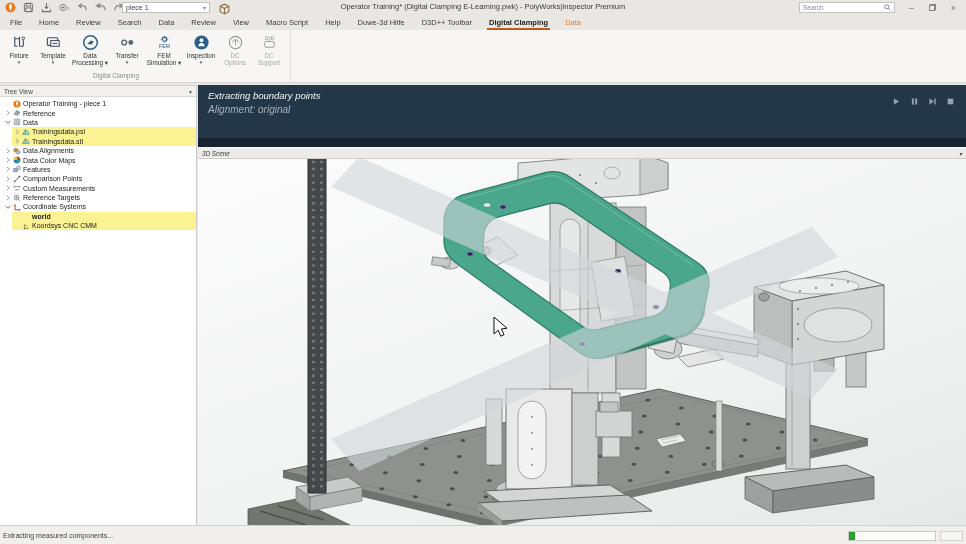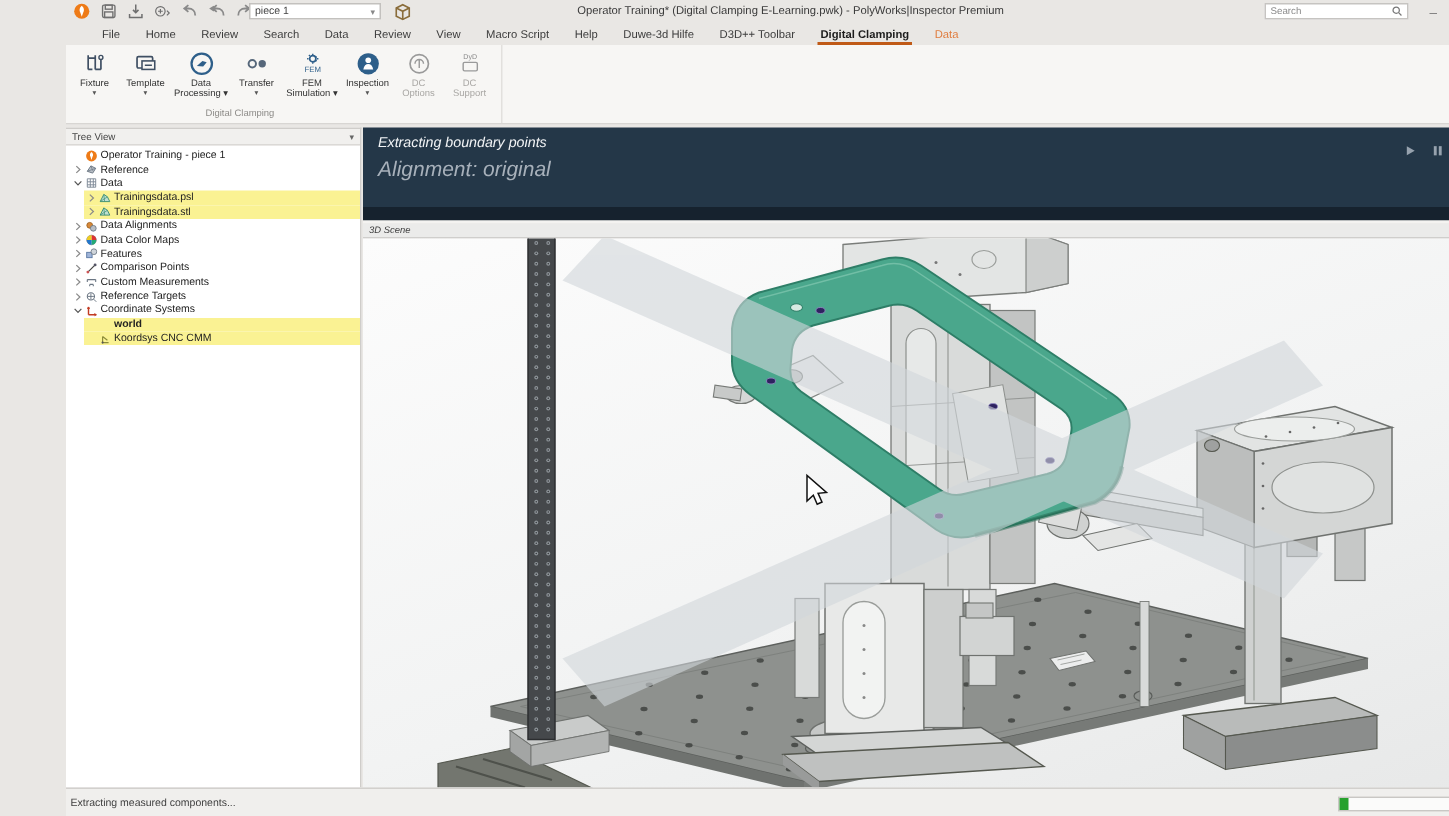--- a/index.html
+++ b/index.html
@@ -1,35 +1,35 @@
 <!DOCTYPE html>
 <html><head>
 <meta charset="utf-8">
 <style>
   * { margin:0; padding:0; box-sizing:border-box; }
   html,body { width:966px; height:544px; overflow:hidden; font-family:"Liberation Sans",sans-serif; background:#e9e7e4; position:relative; }
-  #app { position:absolute; inset:0;margin-left:44px; }
+  #app { position:absolute; inset:0; }
 
   
   #titlebar { position:absolute; left:0; top:0; width:966px; height:15px; background:#e9e7e4; }
   #qat { position:absolute; left:4px; top:1px; height:13px; display:flex; align-items:center; gap:5px; }
   #qat .qi { width:13px; height:13px; display:flex; align-items:center; justify-content:center; }
   #qat .qi svg { width:11px; height:11px; }
   #piece-combo { width:88px; height:11px; background:#fff; border:1px solid #c3c1be; font-size:7px; color:#444; display:flex; align-items:center; padding:0 3px; justify-content:space-between; }
   #piece-combo .caret { color:#888; font-size:6px; }
   #win-title { position:absolute; left:50%; top:2px; transform:translateX(-50%); font-size:7.5px; color:#3a3a3a; white-space:nowrap; }
   #searchbox { position:absolute; left:799px; top:2px; width:96px; height:11px; background:#fff; border:1px solid #c6c4c1; display:flex; align-items:center; justify-content:space-between; padding:0 3px; }
   #searchbox .ph { font-size:6.5px; color:#8a8a8a; }
   #searchbox svg { width:7px; height:7px; }
   #winbtns { position:absolute; right:2px; top:0; height:15px; display:flex; }
   #winbtns .wb { width:21px; height:15px; display:flex; align-items:center; justify-content:center; color:#777; font-size:9px; }
   #winbtns .wb svg { width:7px; height:7px; }
 
   
-  #menubar { position:absolute; left:0; top:15px; width:966px; height:15px; display:flex; align-items:center; gap:17px; padding-left:24px; background:#e9e7e4; }
+  #menubar { position:absolute; left:0; top:15px; width:966px; height:15px; display:flex; align-items:center; gap:17px; padding-left:10px; background:#e9e7e4; }
   .menu-item { font-size:7.5px; color:#3c3c3c; white-space:nowrap; position:relative; }
   .menu-item.active { font-weight:bold; color:#1c1c1c; }
   .menu-item.active::after { content:""; position:absolute; left:-2px; right:-2px; bottom:-3px; height:2px; background:#c05a17; }
   .menu-item.hot { color:#e07c3e; }
 
   
   #ribbon { position:absolute; left:0; top:30px; width:966px; height:53px; background:#f7f6f4; border-bottom:1px solid #d8d6d3; }
   #rib-group { position:absolute; left:2px; top:0; height:52px; display:flex; align-items:flex-start; border-right:1px solid #e2e0dd; padding-right:4px; }
   .rib-btn { width:34px; padding-top:3px; display:flex; flex-direction:column; align-items:center; }
   .rib-btn.wide { width:40px; }
@@ -53,21 +53,21 @@
   .tree-row .exp svg { width:6px; height:6px; }
   .tree-row .tic { width:10px; height:9px; display:flex; align-items:center; justify-content:center; flex:none; }
   .tree-row .tic svg { width:8px; height:8px; }
   .tree-row .tl { font-size:7px; color:#222; white-space:nowrap; padding-left:1px; }
   .tree-row.bold .tl { font-weight:bold; }
 
   
   #main { position:absolute; left:198px; top:85px; width:768px; height:440px;font-style:italic; }
   #msgpanel { position:absolute; left:0; top:0; width:768px; height:53px; background:#243748; color:#fff; padding:5px 10px; }
   #msgpanel .mp-title { font-size:9.5px; color:#f2f4f6; }
-  #msgpanel .mp-line { font-size:14px; color:#a7b0ba; margin-top:2.5px; }
+  #msgpanel .mp-line { font-size:10px; color:#a7b0ba; margin-top:2.5px; }
   #mp-controls { position:absolute; right:12px; top:6px; display:flex; gap:11px; }
   #mp-controls span svg { width:7px; height:7px; }
   #msg-shade { position:absolute; left:0; top:53px; width:768px; height:9px; background:#16222e; }
   #msg-gap { position:absolute; left:0; top:62px; width:768px; height:2px; background:#f4f3f1; }
 
   #scenebar { position:absolute; left:0; top:64px; width:768px; height:10px; background:#ebebea; border-bottom:1px solid #cfcecc; display:flex; align-items:center; justify-content:space-between; padding:0 4px; }
   #scenebar .sc-label { font-size:6.3px; color:#3c3c3c; }
   #scenebar .caret { font-size:6px; color:#555; }
 
   #viewport { position:absolute; left:0; top:74px; width:768px; height:366px; background:linear-gradient(160deg,#fcfcfc 0%,#f2f3f3 55%,#e7e8e8 100%); }

